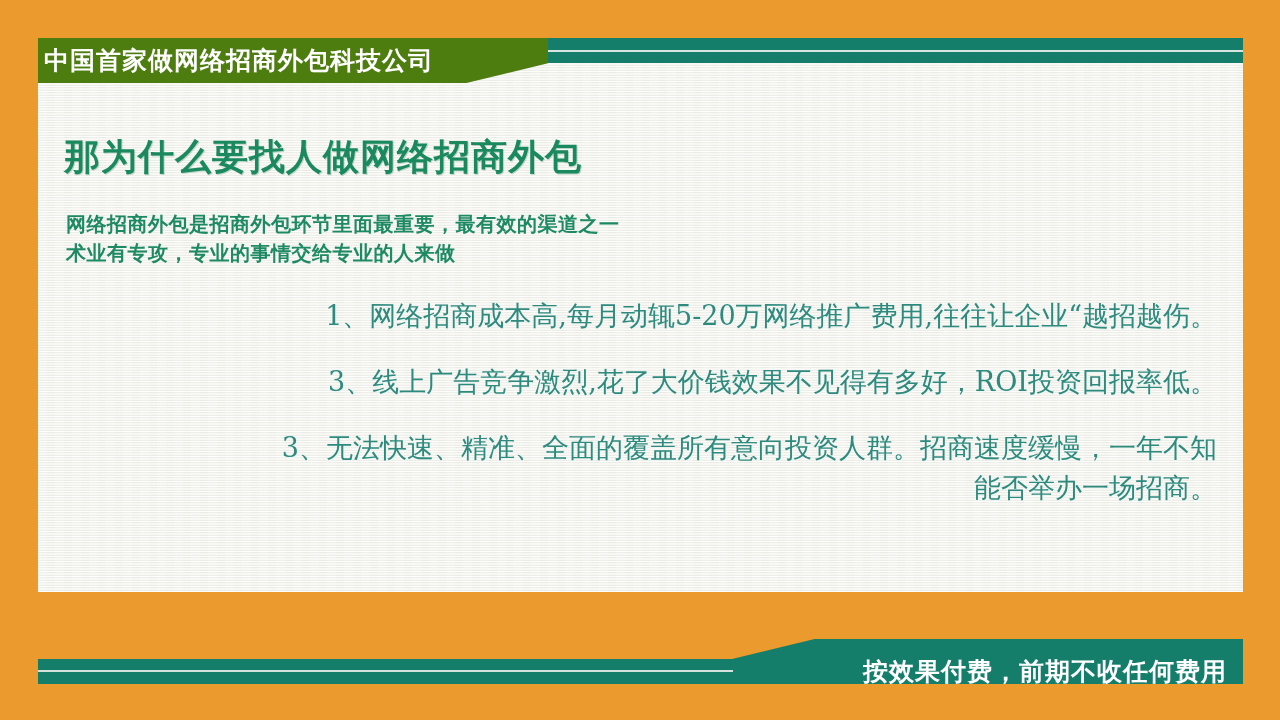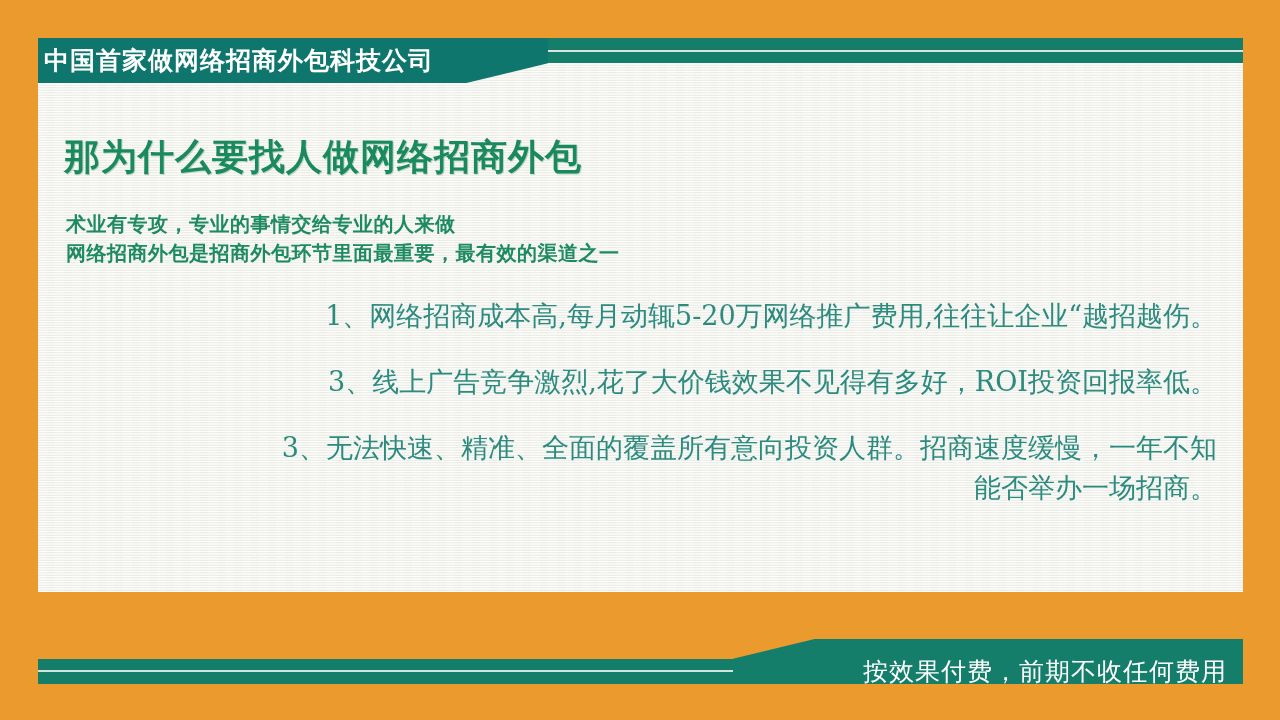--- a/index.html
+++ b/index.html
@@ -79,21 +79,21 @@
     background: #e9efe9;
     opacity: 0.92;
   }
   
   .header-block {
     position: absolute;
     left: 0;
     top: 0;
     width: 510px;
     height: 45px;
-    background: #0f766e;
+    background: #4d7c0f;
     clip-path: polygon(0 0, 100% 0, 100% 56%, 84% 100%, 0 100%);
   }
   .header-title {
     position: absolute;
     left: 6px;
     top: 0;
     width: 470px;
     height: 45px;
     line-height: 45px;
     color: #ffffff;
@@ -139,21 +139,21 @@
     clip-path: polygon(16% 0, 100% 0, 100% 100%, 0 100%, 0 44%);
   }
   .footer-text {
     position: absolute;
     right: 16px;
     bottom: 0;
     height: 35px;
     line-height: 45px;
     color: #ffffff;
     font-size: 25px;
-    font-weight: normal;
+    font-weight: bold;
     letter-spacing: 1px;
     white-space: nowrap;
     font-family: "DejaVu Sans", "Liberation Sans", sans-serif;
   }
 
   
   .content {
     position: absolute;
     left: 0;
     top: 0;
@@ -223,22 +223,22 @@
       <div class="header-title">中国首家做网络招商外包科技公司</div>
     </div>
   </div>
 
   <div class="paper content-wrap" style="background:none;">
     <div class="content">
 
       <div class="main-title">那为什么要找人做网络招商外包</div>
 
       <div class="subtitle-block">
+        <div class="subtitle">网络招商外包是招商外包环节里面最重要，最有效的渠道之一</div>
         <div class="subtitle">术业有专攻，专业的事情交给专业的人来做</div>
-        <div class="subtitle">网络招商外包是招商外包环节里面最重要，最有效的渠道之一</div>
       </div>
 
       <div class="items">
 
         <div class="item">
           <span class="item-line">1、网络招商成本高,每月动辄5-20万网络推广费用,往往让企业“越招越伤。</span>
         </div>
 
         <div class="item">
           <span class="item-line">3、线上广告竞争激烈,花了大价钱效果不见得有多好，ROI投资回报率低。</span>

